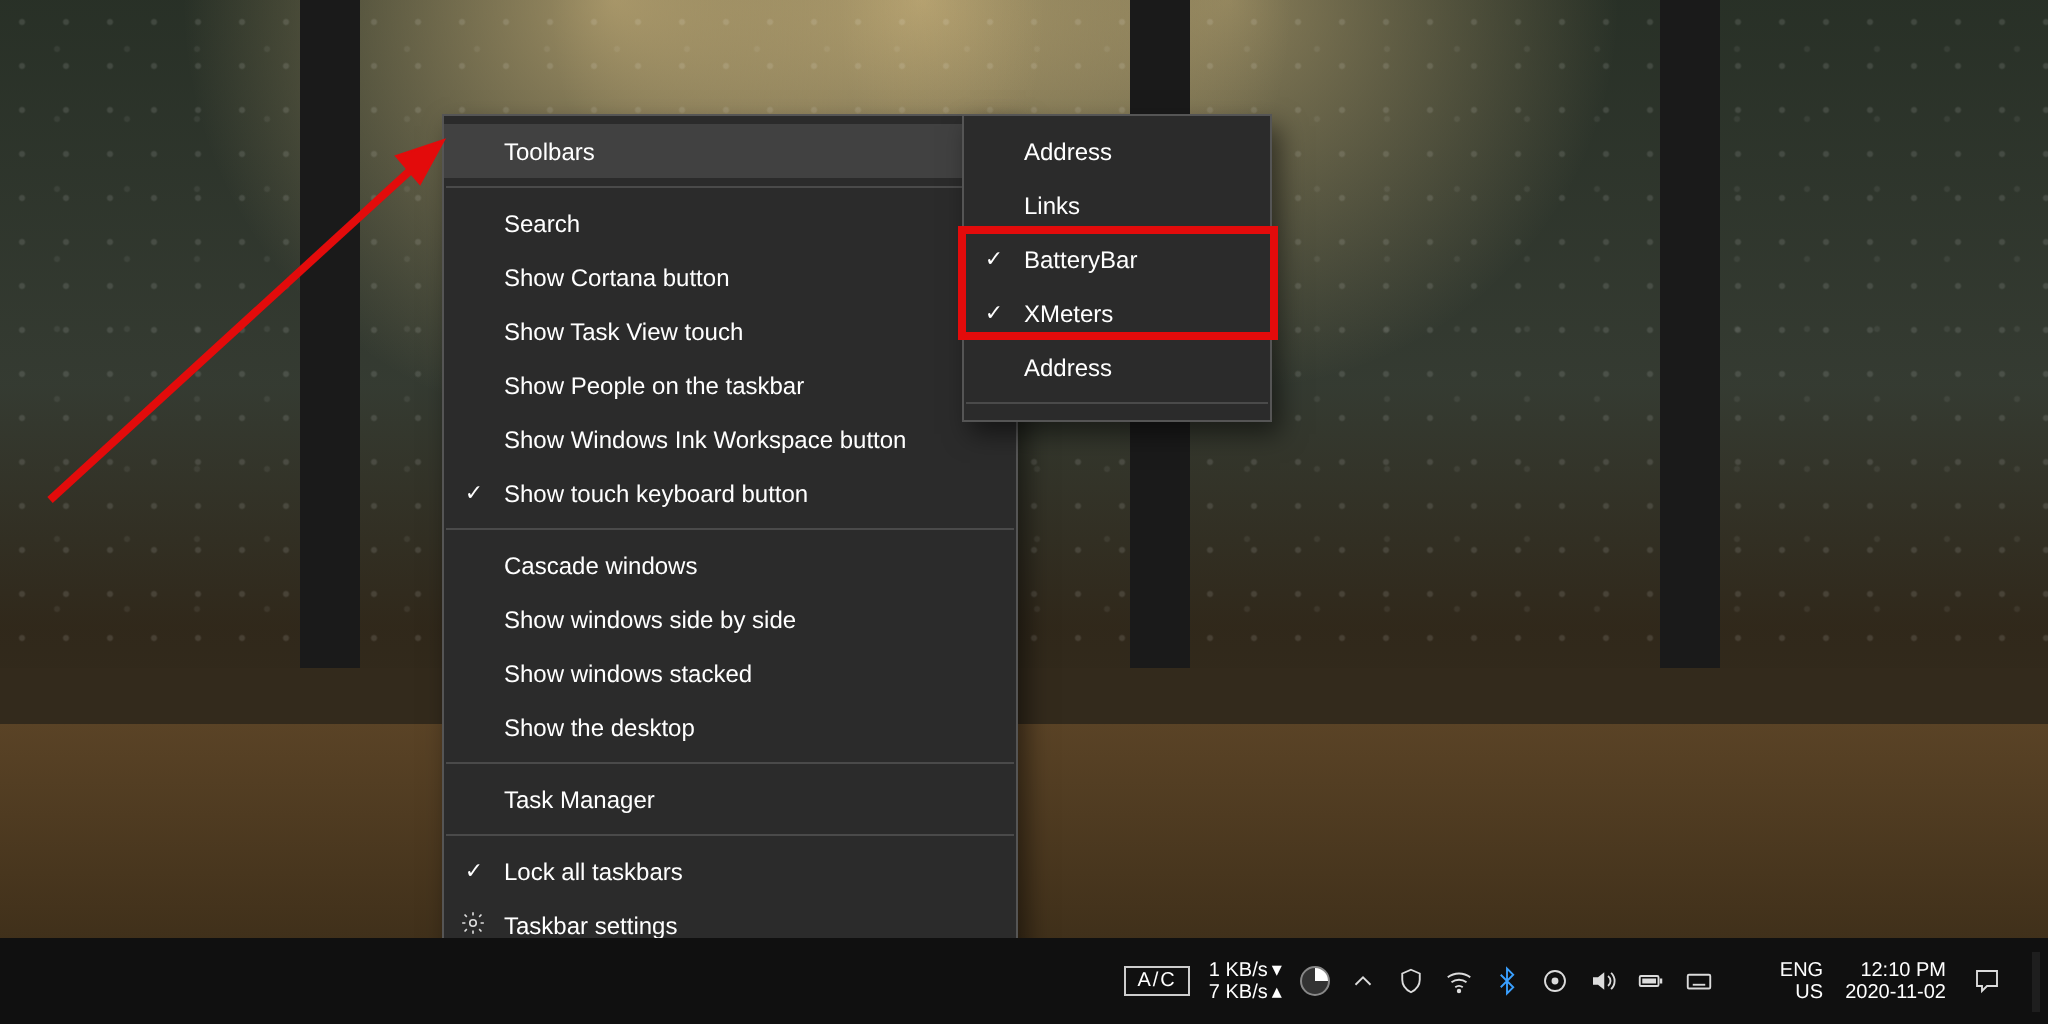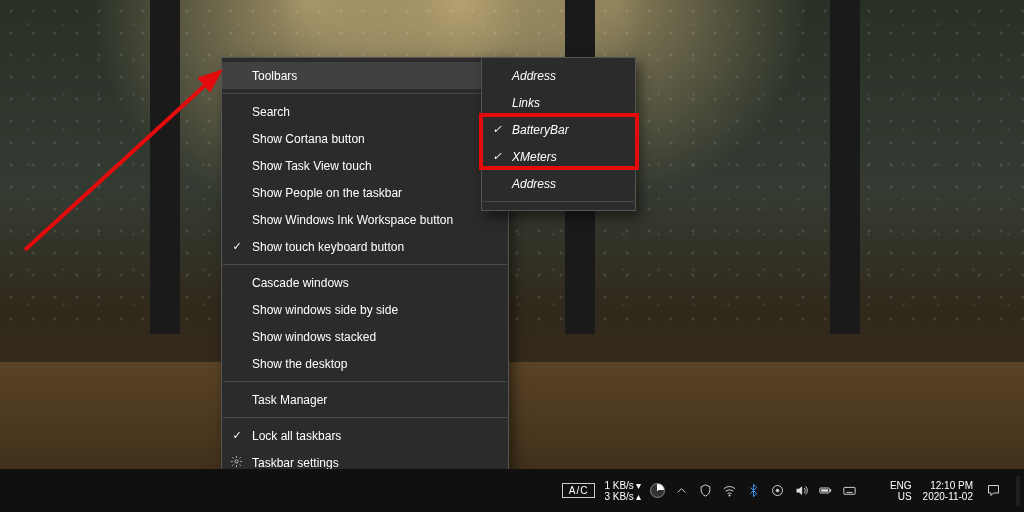--- a/index.html
+++ b/index.html
@@ -56,21 +56,21 @@
     position:relative; white-space:nowrap;
   }
   .menu .item.hover { background:#414141; }
   .menu .sep { height:1px; background:#4a4a4a; margin:4px 1px; }
   .menu .chev { position:absolute; right:10px; font-size:10px; color:#ccc; }
   .menu .check { position:absolute; left:9px; width:12px; text-align:center; color:#fff; font-size:11px;}
   .menu .gear { position:absolute; left:8px; }
   .menu .gear svg{ width:13px; height:13px; stroke:#ddd; fill:none; stroke-width:1.5;}
 
   .main-menu { left:221px; top:57px; width:288px; }
-  .sub-menu  { left:481px; top:57px; width:155px;font-style:italic; }
+  .sub-menu  { left:481px; top:57px; width:155px; }
 
   
   .red-box { position:absolute; border:4px solid #e30b0b; pointer-events:none; }
   .red-arrow { position:absolute; pointer-events:none; }
   .red-arrow line, .red-arrow polygon { stroke:#e30b0b; fill:#e30b0b; }
 </style>
 </head>
 <body>
 
 <div class="wallpaper">
@@ -169,21 +169,21 @@
   <polygon points="222,70 198,78 210,92"></polygon>
 </svg>
 
 <div class="taskbar">
   <div class="tray">
     <span class="ac-box">A/C</span>
 
     <div style="display:flex; align-items:center;">
       <div class="speed-col">
         <div>1 KB/s</div>
-        <div>3 KB/s</div>
+        <div>7 KB/s</div>
       </div>
       <div class="speed-arrows">
         <div>▾</div>
           <div>▴</div>
       </div>
     </div>
 
     <div class="pie"></div>
 
     <span class="ico">

